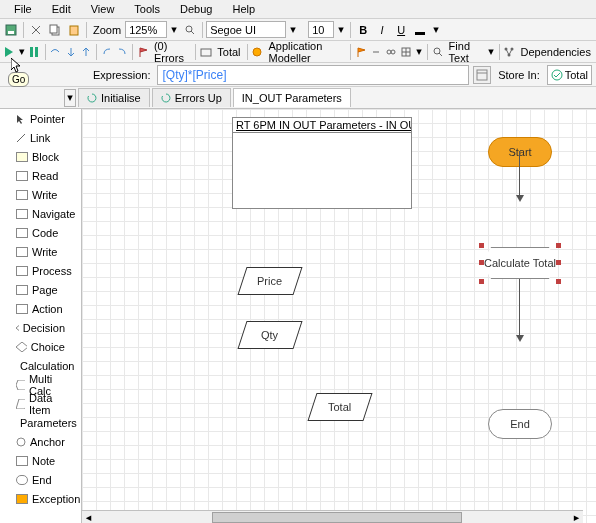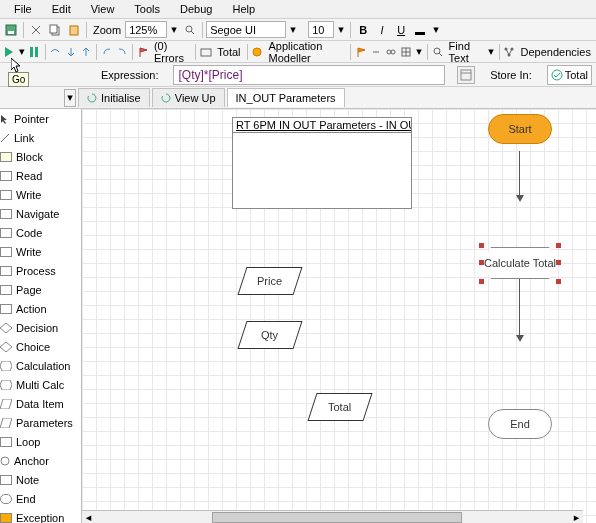--- a/index.html
+++ b/index.html
@@ -6,30 +6,30 @@
 body { background: #f0f0f0; width: 596px; height: 523px; overflow: hidden; position: relative; }
 .menubar { background: #f0f0f0; height: 18px; display: flex; align-items: center; padding: 0 4px; gap: 0; }
 .menubar-item { padding: 2px 10px; cursor: pointer; }
 .toolbar1 { height: 22px; background: #f4f4f4; border-top: 1px solid #d0d0d0; display: flex; align-items: center; padding: 0 2px; gap: 1px; }
 .toolbar2 { height: 22px; background: #f4f4f4; border-top: 1px solid #d0d0d0; display: flex; align-items: center; padding: 0 2px; gap: 1px; }
 .tb-btn { width: 18px; height: 18px; display: flex; align-items: center; justify-content: center; cursor: pointer; border: 1px solid transparent; }
 .tb-sep { width: 1px; height: 16px; background: #c0c0c0; margin: 0 2px; }
 .tb-text { padding: 0 3px; font-size: 11px; }
 .tb-input { border: 1px solid #b0b0b0; height: 17px; padding: 0 3px; font-size: 11px; background: #fff; }
 .tb-dd { width: 12px; height: 18px; display: flex; align-items: center; justify-content: center; cursor: pointer; }
-.expr-row { height: 24px; background: #f4f4f4; border-top: 1px solid #d0d0d0; display: flex; align-items: center; padding: 0 4px; gap: 12px; }
-.expr-input { flex: 1; border: 1px solid #b0b0b0; height: 20px; padding: 0 4px; font-size: 12px; color: #701a75; background: #fff; }
+.expr-row { height: 24px; background: #f4f4f4; border-top: 1px solid #d0d0d0; display: flex; align-items: center; padding: 0 4px; gap: 4px; }
+.expr-input { flex: 1; border: 1px solid #b0b0b0; height: 20px; padding: 0 4px; font-size: 12px; color: #3b82f6; background: #fff; }
 .expr-btn { width: 18px; height: 18px; border: 1px solid #b0b0b0; background: #f0f0f0; cursor: pointer; display: flex; align-items: center; justify-content: center; }
 .store-box { display: flex; align-items: center; gap: 2px; border: 1px solid #b0b0b0; background: #fff; padding: 1px 3px; height: 20px; }
 .tab-row { height: 22px; background: #f4f4f4; border-top: 1px solid #d0d0d0; display: flex; align-items: center; padding: 0 2px; gap: 2px; }
 .page-tab { padding: 3px 8px; background: #ececec; border: 1px solid #c0c0c0; border-bottom: none; display: flex; align-items: center; gap: 4px; cursor: pointer; font-size: 11px; }
 .page-tab.active { background: #fff; }
 .main { display: flex; height: calc(100% - 108px); border-top: 1px solid #c0c0c0; }
 .toolbox { width: 82px; background: #fff; border-right: 1px solid #c0c0c0; overflow: hidden; }
-.toolbox-item { height: 19px; display: flex; align-items: center; padding: 0 0; gap: 4px; cursor: pointer; font-size: 11px; }
+.toolbox-item { height: 19px; display: flex; align-items: center; padding: 0 16px; gap: 4px; cursor: pointer; font-size: 11px; }
 .tool-glyph { width: 12px; height: 10px; border: 1px solid #888; flex-shrink: 0; }
 .canvas-wrap { flex: 1; position: relative; background: #fff; overflow: hidden; }
 .canvas { position: absolute; inset: 0; background-color: #fff; background-image: linear-gradient(to right, #e8e8e8 1px, transparent 1px), linear-gradient(to bottom, #e8e8e8 1px, transparent 1px); background-size: 14px 14px; }
 .scroll-h { position: absolute; bottom: 0; left: 0; right: 13px; height: 13px; background: #f0f0f0; border-top: 1px solid #c0c0c0; display: flex; align-items: center; }
 .scroll-h .thumb { position: absolute; left: 130px; width: 250px; height: 11px; top: 1px; background: #d0d0d0; border: 1px solid #a0a0a0; }
 .scroll-h .arrow { width: 13px; height: 13px; display: flex; align-items:center; justify-content:center; }
 
 
 .node { position: absolute; font-size: 11px; color: #333; display: flex; align-items: center; justify-content: center; }
 .start { width: 64px; height: 30px; background: #f5a623; border: 1px solid #d08000; border-radius: 15px; }
@@ -253,21 +253,21 @@
   <div class="page-tab">
     <svg width="10" height="10">
         <path d="M5 1 A4 4 0 1 1 1.5 3" fill="none" stroke="#3a8"></path>
       </svg>
     <span>Initialise</span>
   </div>
   <div class="page-tab">
     <svg width="10" height="10">
         <path d="M5 1 A4 4 0 1 1 1.5 3" fill="none" stroke="#3a8"></path>
       </svg>
-    <span>View Up</span>
+    <span>Errors Up</span>
   </div>
   <div class="page-tab active">
     <span>IN_OUT Parameters</span>
   </div>
 </div>
 
 <div class="main">
 
   <div class="toolbox">
     <div class="toolbox-item">
@@ -346,24 +346,20 @@
         <svg width="12" height="10">
           <polygon points="3,0 12,0 9,10 0,10" fill="#fff" stroke="#888"></polygon>
         </svg>
         <span>Data Item</span>
       </div>
     <div class="toolbox-item">
         <svg width="12" height="10">
           <polygon points="3,0 12,0 9,10 0,10" fill="#fff" stroke="#888"></polygon>
         </svg>
         <span>Parameters</span>
-      </div>
-    <div class="toolbox-item">
-        <div class="tool-glyph"></div>
-        <span>Loop</span>
       </div>
     <div class="toolbox-item">
         <svg width="10" height="10">
           <circle cx="5" cy="5" r="4" fill="#fff" stroke="#888"></circle>
         </svg>
         <span>Anchor</span>
       </div>
     <div class="toolbox-item">
         <div class="tool-glyph"></div>
         <span>Note</span>
@@ -395,21 +391,21 @@
           <div class="dataitem">
             <span>Qty</span>
           </div>
         </div>
       <div class="node" style="left:230px; top:284px;">
           <div class="dataitem">
             <span>Total</span>
           </div>
         </div>
 
-      <div class="node start" style="left:406px; top:5px;">
+      <div class="node start" style="left:406px; top:28px;">
           <span>Start</span>
         </div>
 
       <div class="arrowline" style="left:437px; top:42px; width:1px; height:44px;"></div>
       <div class="arrowhead" style="left:434px; top:86px;"></div>
 
       <div class="node" style="left:400px; top:138px;">
         <div class="hex">
             <span>Calculate Total</span>
           </div>
@@ -432,17 +428,17 @@
 
     <div class="scroll-h">
       <div class="arrow">◂</div>
       <div class="thumb"></div>
       <div class="arrow" style="margin-left:auto">▸</div>
     </div>
   </div>
 
 </div>
 
-<div class="tooltip" style="left:8px; top:72px;">Go</div>
+<div class="tooltip" style="left:8px; top:72px;border-radius:6px;">Go</div>
 
 <svg style="position:absolute; left:11px; top:58px; z-index:11; pointer-events:none;" width="12" height="16">
     <path d="M0 0 L0 12 L3 9 L5 14 L7 13 L5 8 L9 8 Z" fill="#fff" stroke="#000"></path>
   </svg>
 
 </body></html>

